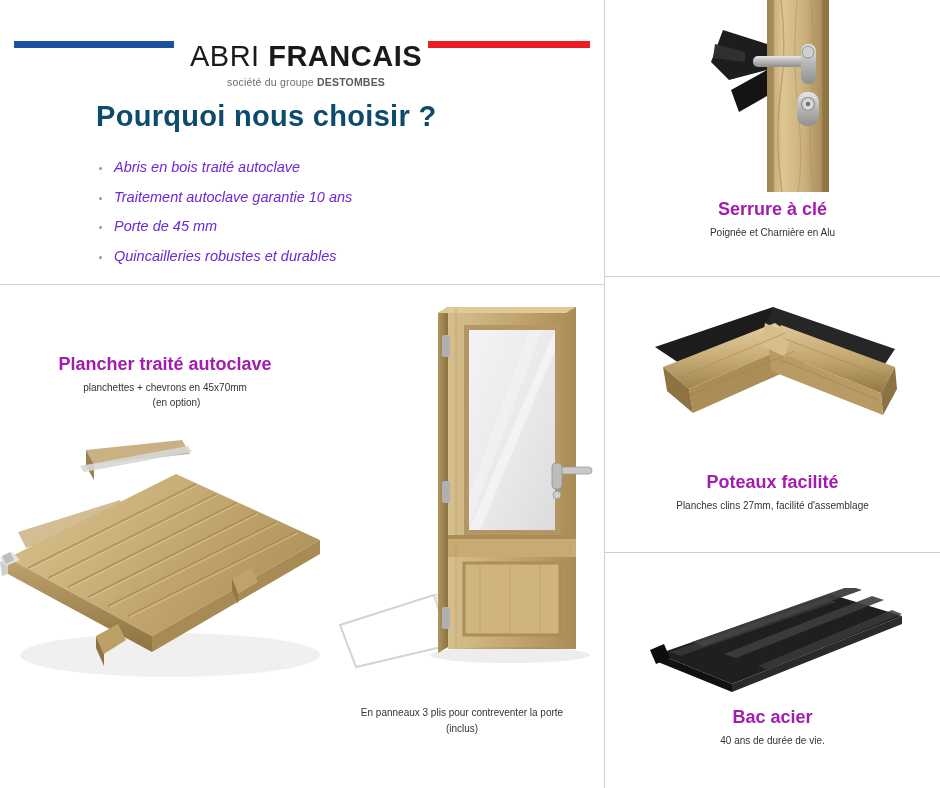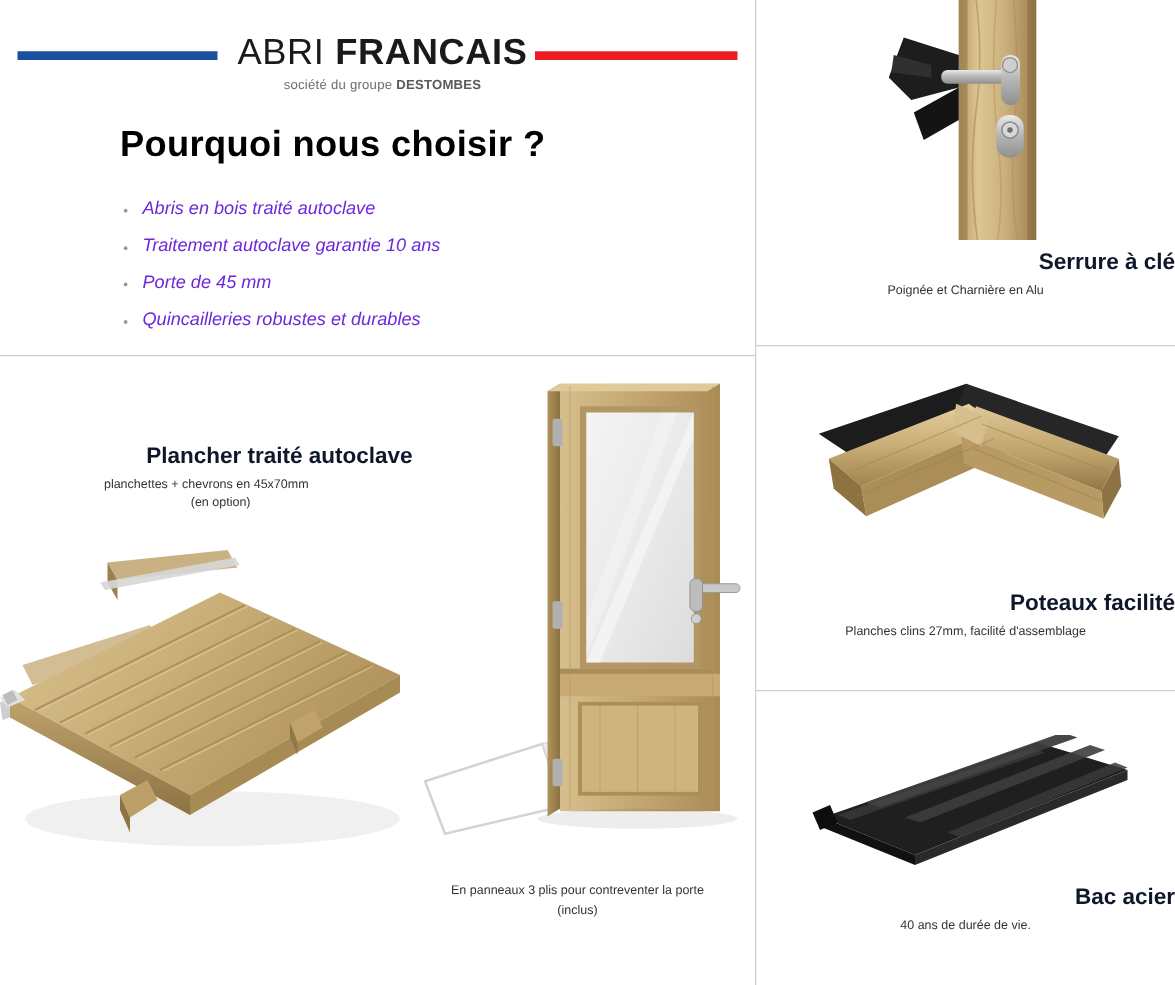--- a/index.html
+++ b/index.html
@@ -74,21 +74,21 @@
     position: absolute;
     left: 428px;
     top: 41px;
     width: 162px;
     height: 7px;
     background: #ee1c25;
   }
   .brand {
     position: absolute;
     left: 186px;
-    top: 28px;
+    top: 42px;
     width: 240px;
     text-align: center;
   }
   .brand-main {
     font-size: 29px;
     letter-spacing: 0.5px;
     line-height: 1;
     color: #1a1a1a;
     white-space: nowrap;
   }
@@ -103,21 +103,21 @@
   }
   .brand-sub .b { font-weight: 700; color: #5a5a5a; }
 
   
   .why-title {
     position: absolute;
     left: 96px;
     top: 100px;
     font-size: 29px;
     font-weight: 700;
-    color: #000000;
+    color: #0c4a6e;
     letter-spacing: 0.3px;
   }
   .why-list {
     position: absolute;
     left: 96px;
     top: 160px;
     list-style: none;
     margin: 0;
     padding: 0;
   }
@@ -138,22 +138,22 @@
     width: 3px;
     height: 3px;
     border-radius: 50%;
     background: #9a9a86;
   }
 
   
   .caption-title {
     font-size: 18px;
     font-weight: 700;
-    color: #0f172a;
-    text-align: right;
+    color: #a21caf;
+    text-align: center;
     line-height: 1.1;
   }
   .caption-sub {
     font-size: 10px;
     color: #333;
     text-align: center;
     line-height: 1.35;
     margin-top: 6px;
   }
 

